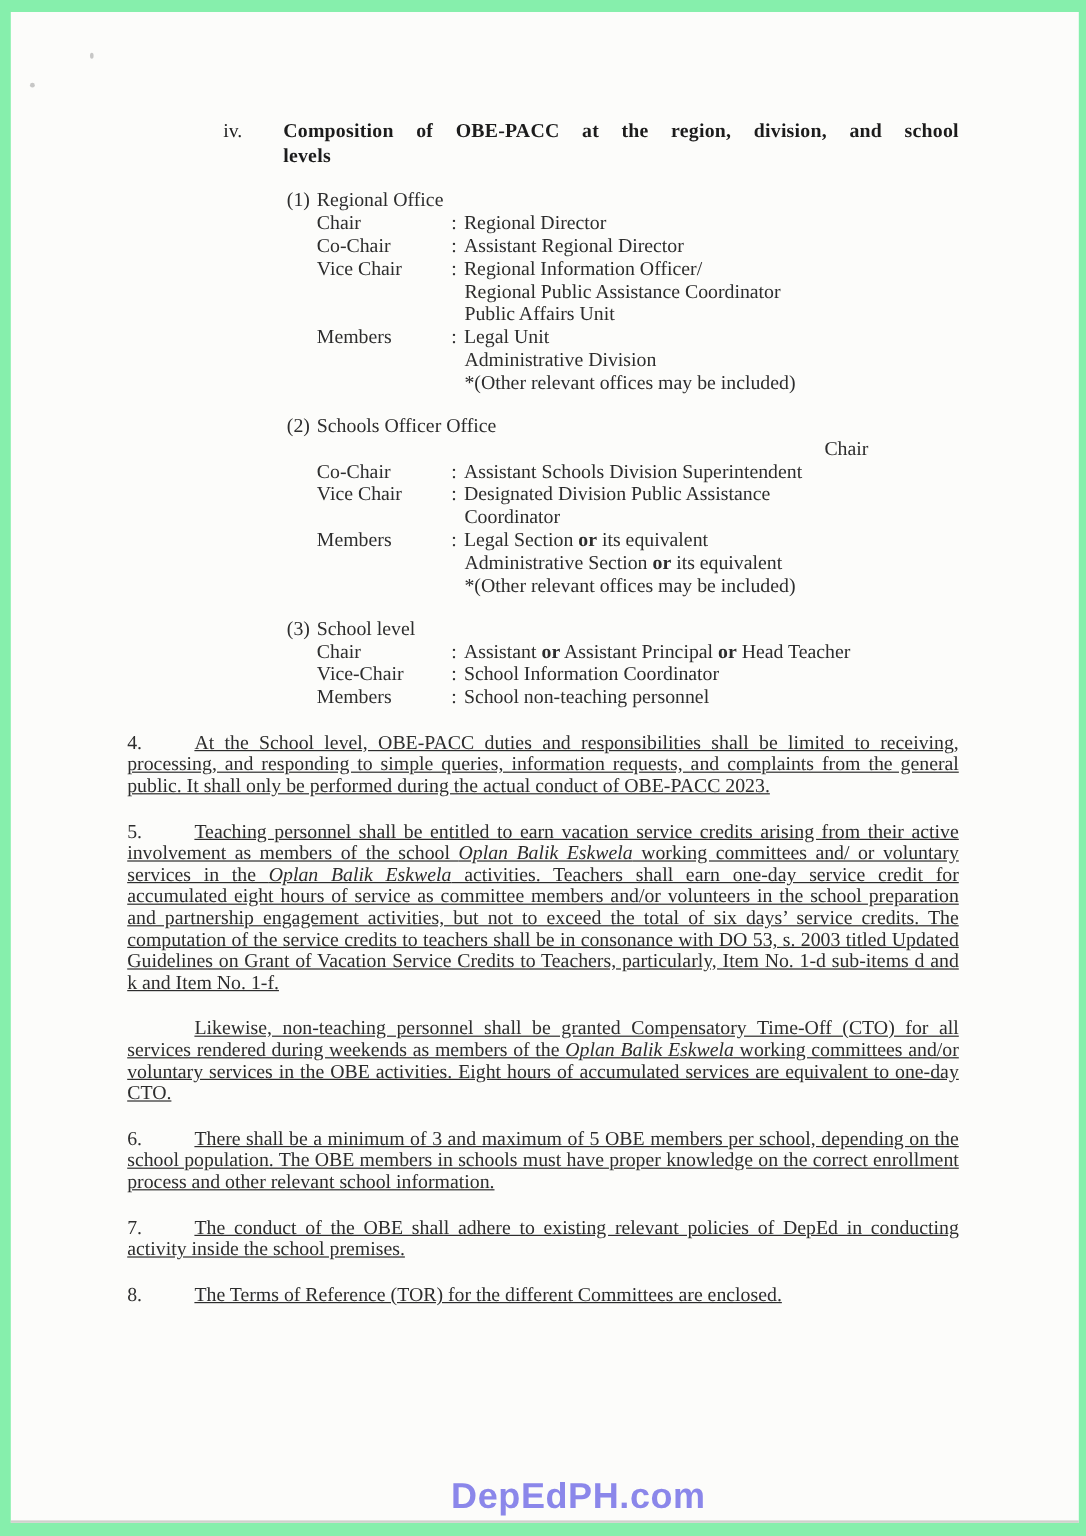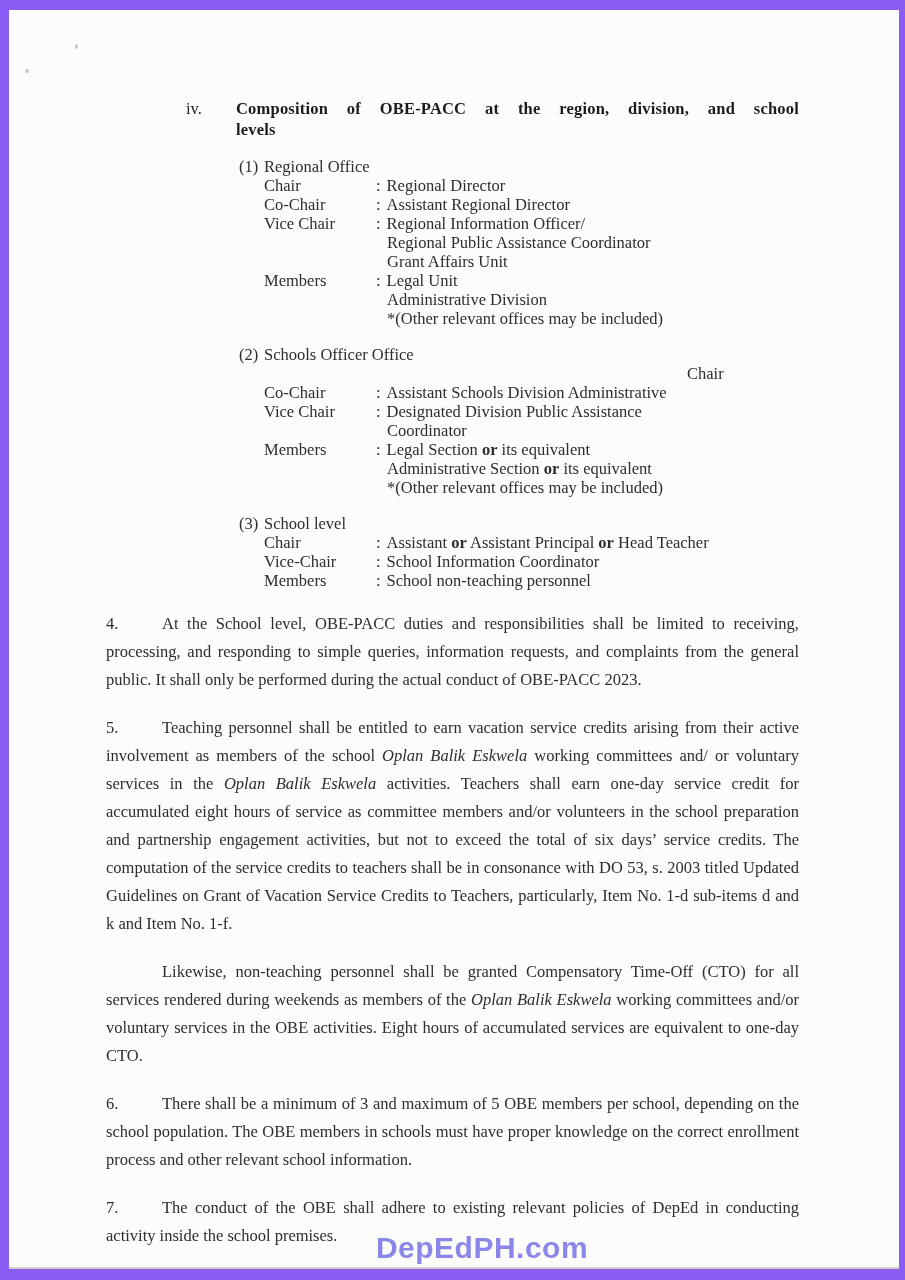--- a/index.html
+++ b/index.html
@@ -2,21 +2,21 @@
 <html><head>
 <meta charset="utf-8">
 <style>
   html, body {
     margin: 0; padding: 0;
     background: #000;
   }
   .frame {
     position: relative;
     width: 905px; height: 1280px;
-    background: #8b5cf6;
+    background: #86efac;
     box-sizing: border-box;
     padding: 10px 6px 11px 9px;
     overflow: hidden;
   }
   .page {
     position: relative;
     width: 100%; height: 100%;
     box-sizing: border-box;
     background: #fcfcfa;
     padding: 88px 100px 0 97px;
@@ -58,22 +58,23 @@
   .crow { display: flex; margin-left: 25px; justify-content: flex-end; }
   .lbl { width: 112px; flex-shrink: 0; }
   .vals { flex: 1; }
   .colon { margin-right: 6px; }
   .vline.cont { padding-left: 11px; }
 
   
   #paragraphs { margin-top: 10px; }
   .para {
     text-align: justify;
-    line-height: 28px;
+    line-height: 18px;
     margin: 20px 0 0 0;
+    text-decoration: underline;
   }
   .pnum { display: inline-block; width: 56px; }
   .para.indented { text-indent: 56px; }
 
   .b { font-weight: bold; }
   .i { font-style: italic; }
 
   
   .watermark {
     position: absolute;
@@ -120,21 +121,21 @@
             <div class="lbl">Co-Chair</div>
             <div class="vals">
               <div class="vline"><span class="colon">:</span><span>Assistant Regional Director</span></div>
             </div>
           </div>
           <div class="crow">
             <div class="lbl">Vice Chair</div>
             <div class="vals">
               <div class="vline"><span class="colon">:</span><span>Regional Information Officer/</span></div>
               <div class="vline cont"><span>Regional Public Assistance Coordinator</span></div>
-              <div class="vline cont"><span>Grant Affairs Unit</span></div>
+              <div class="vline cont"><span>Public Affairs Unit</span></div>
             </div>
           </div>
           <div class="crow">
             <div class="lbl">Members</div>
             <div class="vals">
               <div class="vline"><span class="colon">:</span><span>Legal Unit</span></div>
               <div class="vline cont"><span>Administrative Division</span></div>
               <div class="vline cont"><span>*(Other relevant offices may be included)</span></div>
             </div>
           </div>
@@ -143,21 +144,21 @@
           <div class="ctitle-row">
             <span class="cnum">(2)</span>
             <span class="ctitle">Schools Officer Office</span>
           </div>
           <div class="crow">
             <div class="lbl">Chair</div>
           </div>
           <div class="crow">
             <div class="lbl">Co-Chair</div>
             <div class="vals">
-              <div class="vline"><span class="colon">:</span><span>Assistant Schools Division Administrative</span></div>
+              <div class="vline"><span class="colon">:</span><span>Assistant Schools Division Superintendent</span></div>
             </div>
           </div>
           <div class="crow">
             <div class="lbl">Vice Chair</div>
             <div class="vals">
               <div class="vline"><span class="colon">:</span><span>Designated Division Public Assistance</span></div>
               <div class="vline cont"><span>Coordinator</span></div>
             </div>
           </div>
           <div class="crow">

